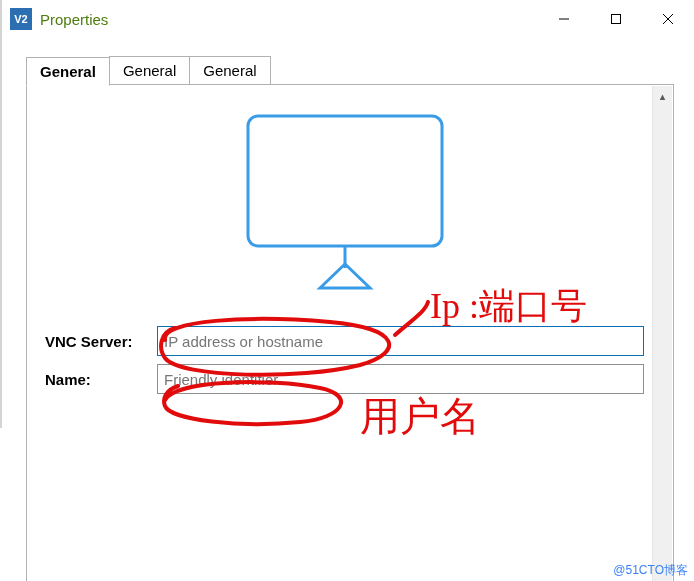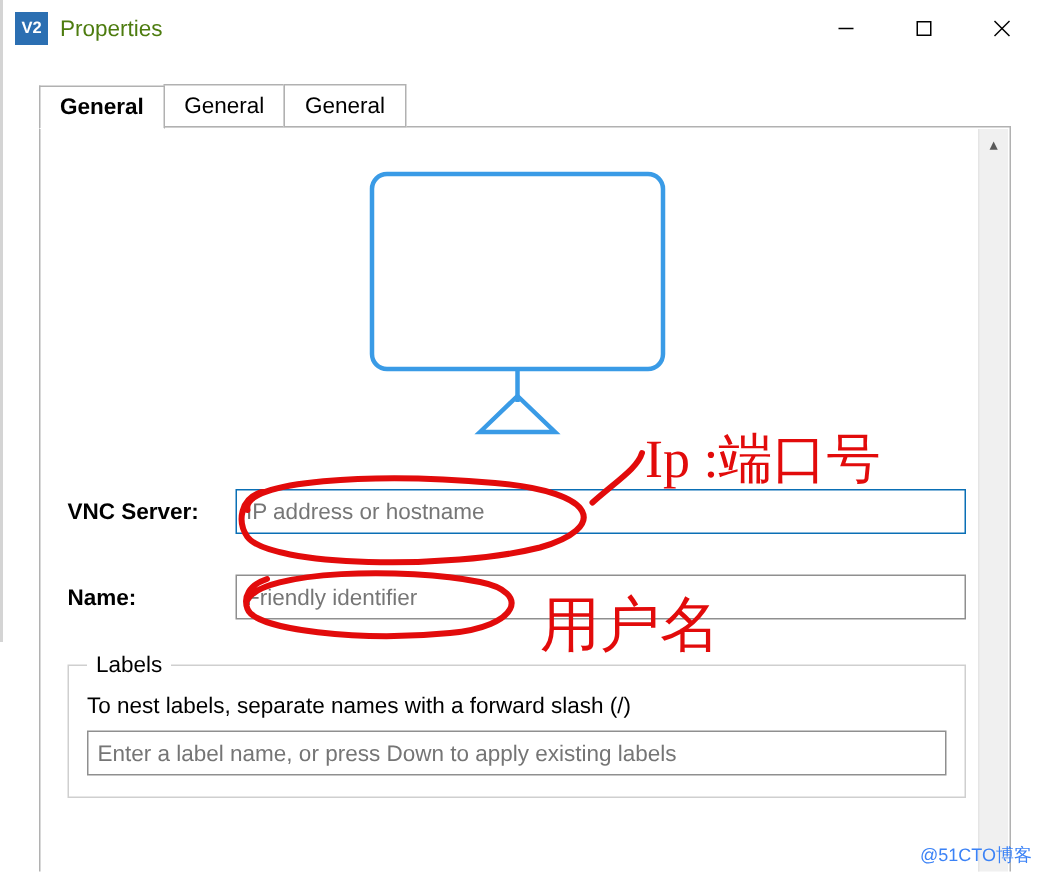--- a/index.html
+++ b/index.html
@@ -108,21 +108,21 @@
       font-size: 11px;
       color: #5a5a5a;
     }
     .monitor-svg { margin-top: 10px; }
     .form-row {
       display: flex;
       align-items: center;
       width: 100%;
       margin-top: 36px;
     }
-    .form-row + .form-row { margin-top: 27px; justify-content: center; }
+    .form-row + .form-row { margin-top: 8px; justify-content: center; }
     .form-label {
       width: 112px;
       font-size: 15px;
       color: #000;
       text-align: left;
       font-weight: bold;
     }
     .form-input {
       flex: 1;
       height: 30px;
@@ -224,25 +224,20 @@
         <div class="form-row">
           <div class="form-label">VNC Server:</div>
           <input class="form-input focused" type="text" placeholder="IP address or hostname" style="">
         </div>
 
         <div class="form-row">
           <div class="form-label">Name:</div>
           <input class="form-input" type="text" placeholder="Friendly identifier" style="">
         </div>
 
-        <fieldset class="labels-box">
-          <legend>Labels</legend>
-          <div class="labels-help">To nest labels, separate names with a forward slash (/)</div>
-          <input class="labels-input" type="text" placeholder="Enter a label name, or press Down to apply existing labels" style="">
-        </fieldset>
 
       </div>
       <div class="scrollbar">
         <div class="scroll-caret-up">▴</div>
       </div>
     </div>
   </div>
 
 </div>
 

